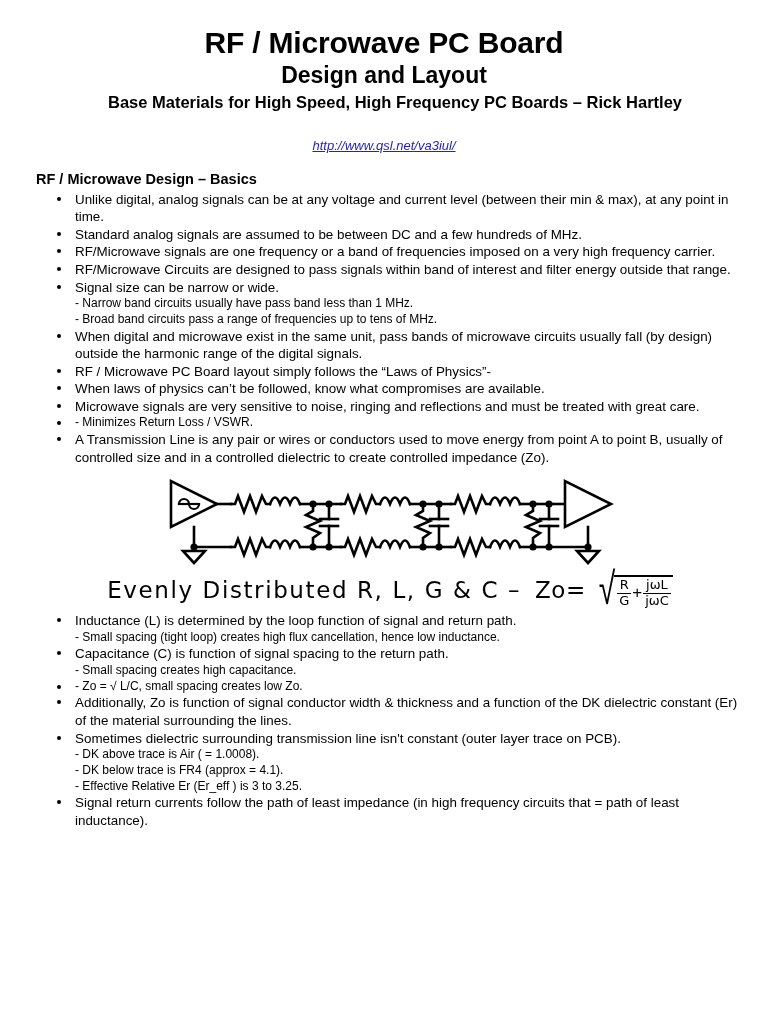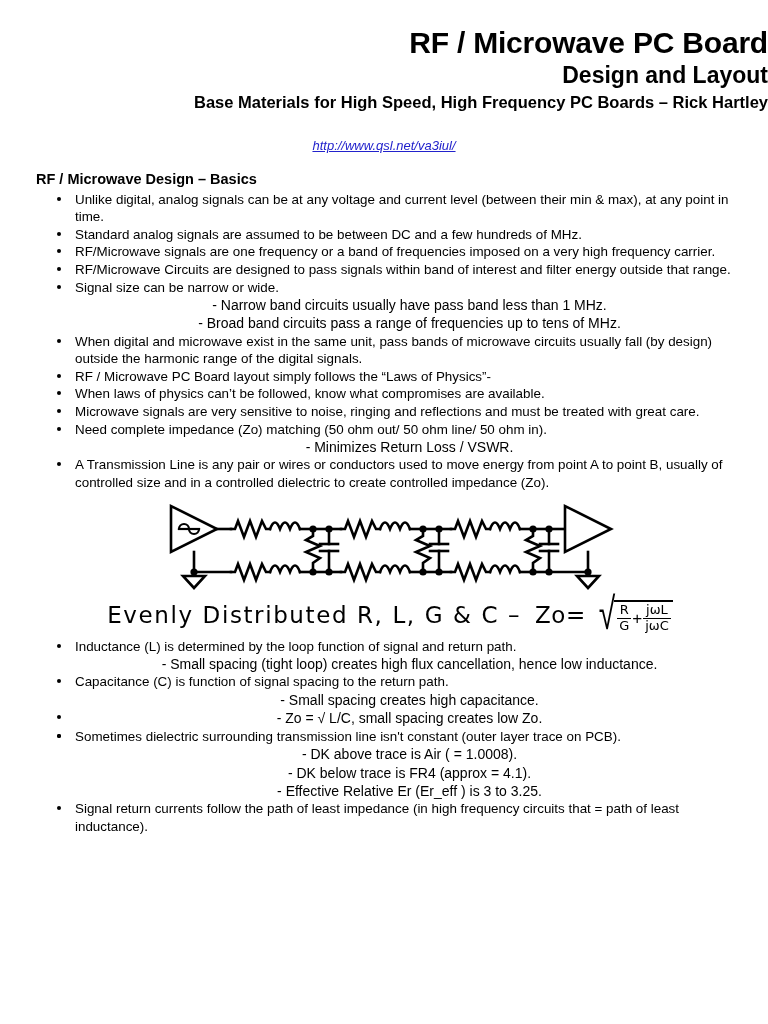--- a/index.html
+++ b/index.html
@@ -17,21 +17,21 @@
   .page {
     position: relative;
     width: 768px;
     height: 1024px;
     padding: 0;
     box-sizing: border-box;
   }
 
   
   .title-block {
-    text-align: right;
+    text-align: center;
     padding-top: 26px;
   }
   .title-main {
     font-size: 30px;
     font-weight: bold;
     line-height: 1.12;
     letter-spacing: -0.2px;
   }
   .title-sub {
     font-size: 23px;
@@ -83,25 +83,24 @@
   li.bullet > .dot {
     position: absolute;
     left: 21px;
     top: 6px;
     width: 4px;
     height: 4px;
     background: #000;
     border-radius: 50%;
   }
   .subline {
-    font-size: 14px;
+    font-size: 12px;
     line-height: 1.31;
     padding-left: 39px;
     text-indent: 0;
-    text-align: center;
   }
 
   
   .figure {
     margin: 9px 0 2px 0;
     text-align: center;
   }
   .figure svg { display: inline-block; }
   .formula-row {
     display: flex;
@@ -215,21 +214,20 @@
       <li class="bullet">
         <span class="dot"></span>
         <span>When laws of physics can’t be followed, know what compromises are available.</span>
       </li>
       <li class="bullet">
         <span class="dot"></span>
         <span>Microwave signals are very sensitive to noise, ringing and reflections and must be treated with great care.</span>
       </li>
       <li class="bullet">
         <span class="dot"></span>
-        <span>Need complete impedance (Zo) matching (50 ohm out/ 50 ohm line/ 50 ohm in).</span>
       </li>
     </ul>
     <div class="subline">- Minimizes Return Loss / VSWR.</div>
 
     <ul class="bullets">
       <li class="bullet">
         <span class="dot"></span>
         <span>A Transmission Line is any pair or wires or conductors used to move energy from point A to point B, usually of controlled size and in a controlled dielectric to create controlled impedance (Zo).</span>
       </li>
     </ul>
@@ -366,20 +364,21 @@
     <ul class="bullets">
       <li class="bullet">
         <span class="dot"></span>
       </li>
     </ul>
     <div class="subline">- Zo = √ L/C, small spacing creates low Zo.</div>
 
     <ul class="bullets">
       <li class="bullet">
         <span class="dot"></span>
+        <span>Additionally, Zo is function of signal conductor width &amp; thickness and a function of the DK dielectric constant (Er) of the material surrounding the lines.</span>
       </li>
       <li class="bullet">
         <span class="dot"></span>
         <span>Sometimes dielectric surrounding transmission line isn't constant (outer layer trace on PCB).</span>
       </li>
     </ul>
     <div class="subline">- DK above trace is Air ( = 1.0008).</div>
     <div class="subline">- DK below trace is FR4 (approx = 4.1).</div>
     <div class="subline">- Effective Relative Er (Er_eff ) is 3 to 3.25.</div>
 

